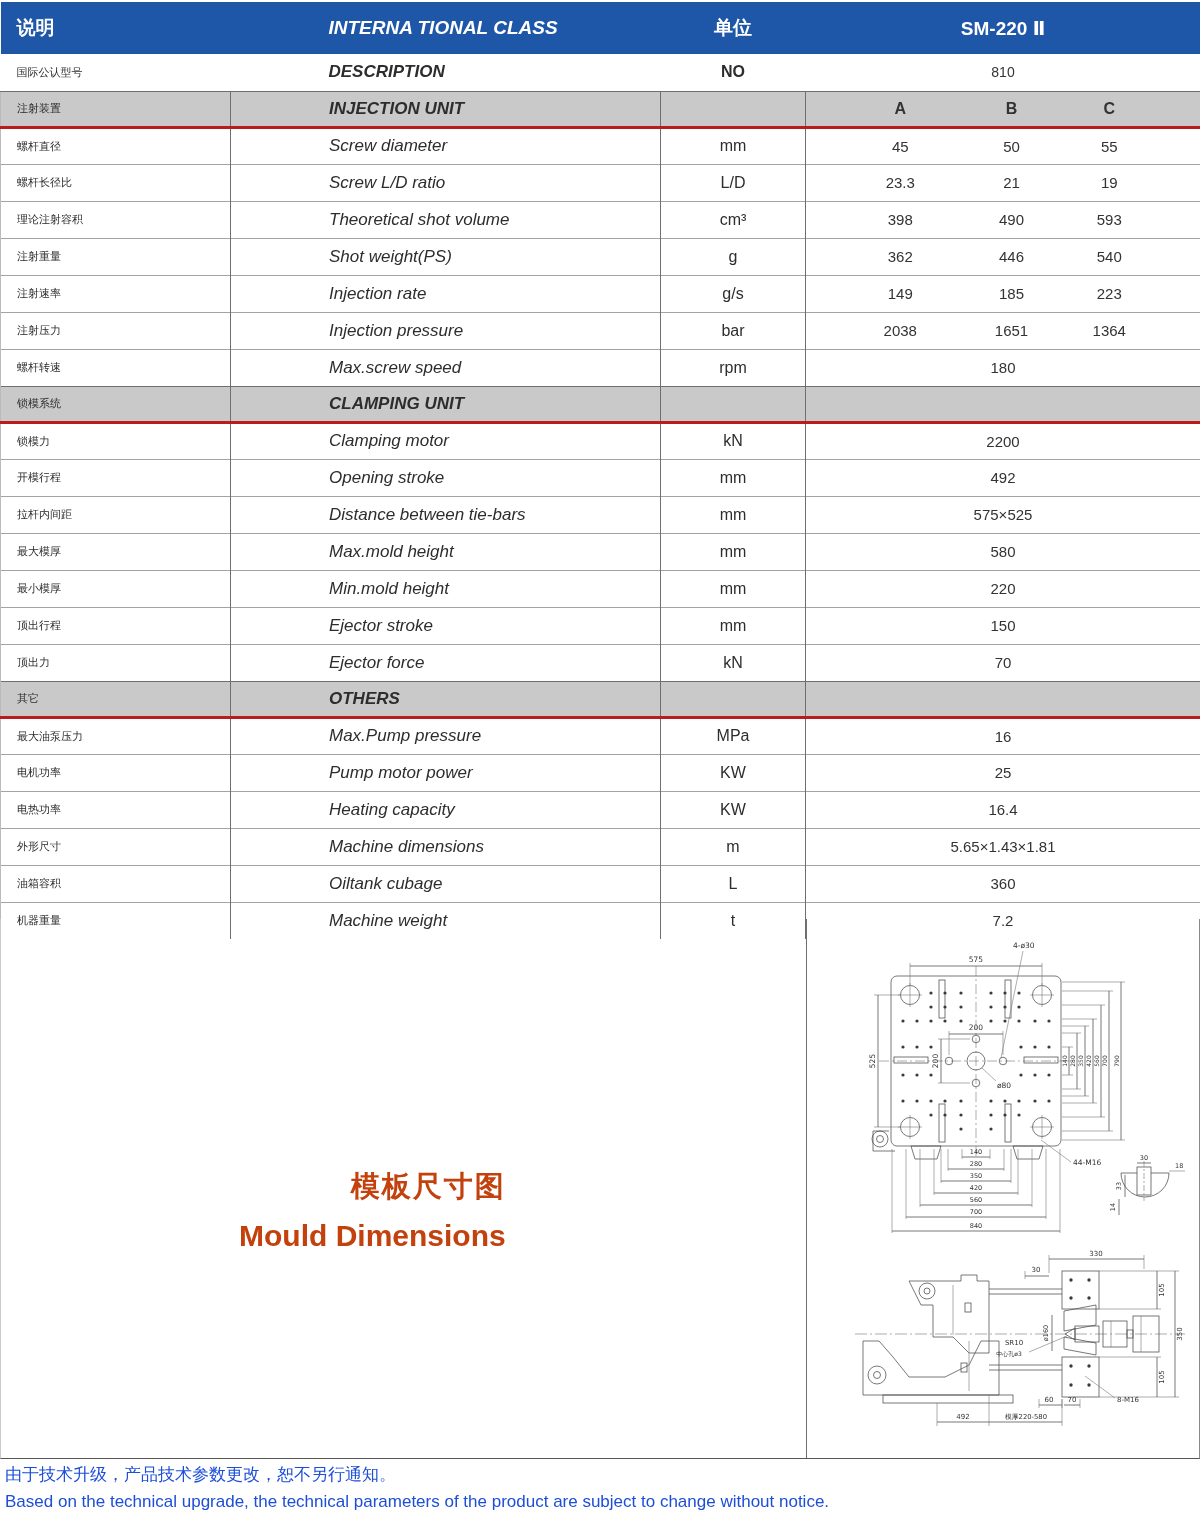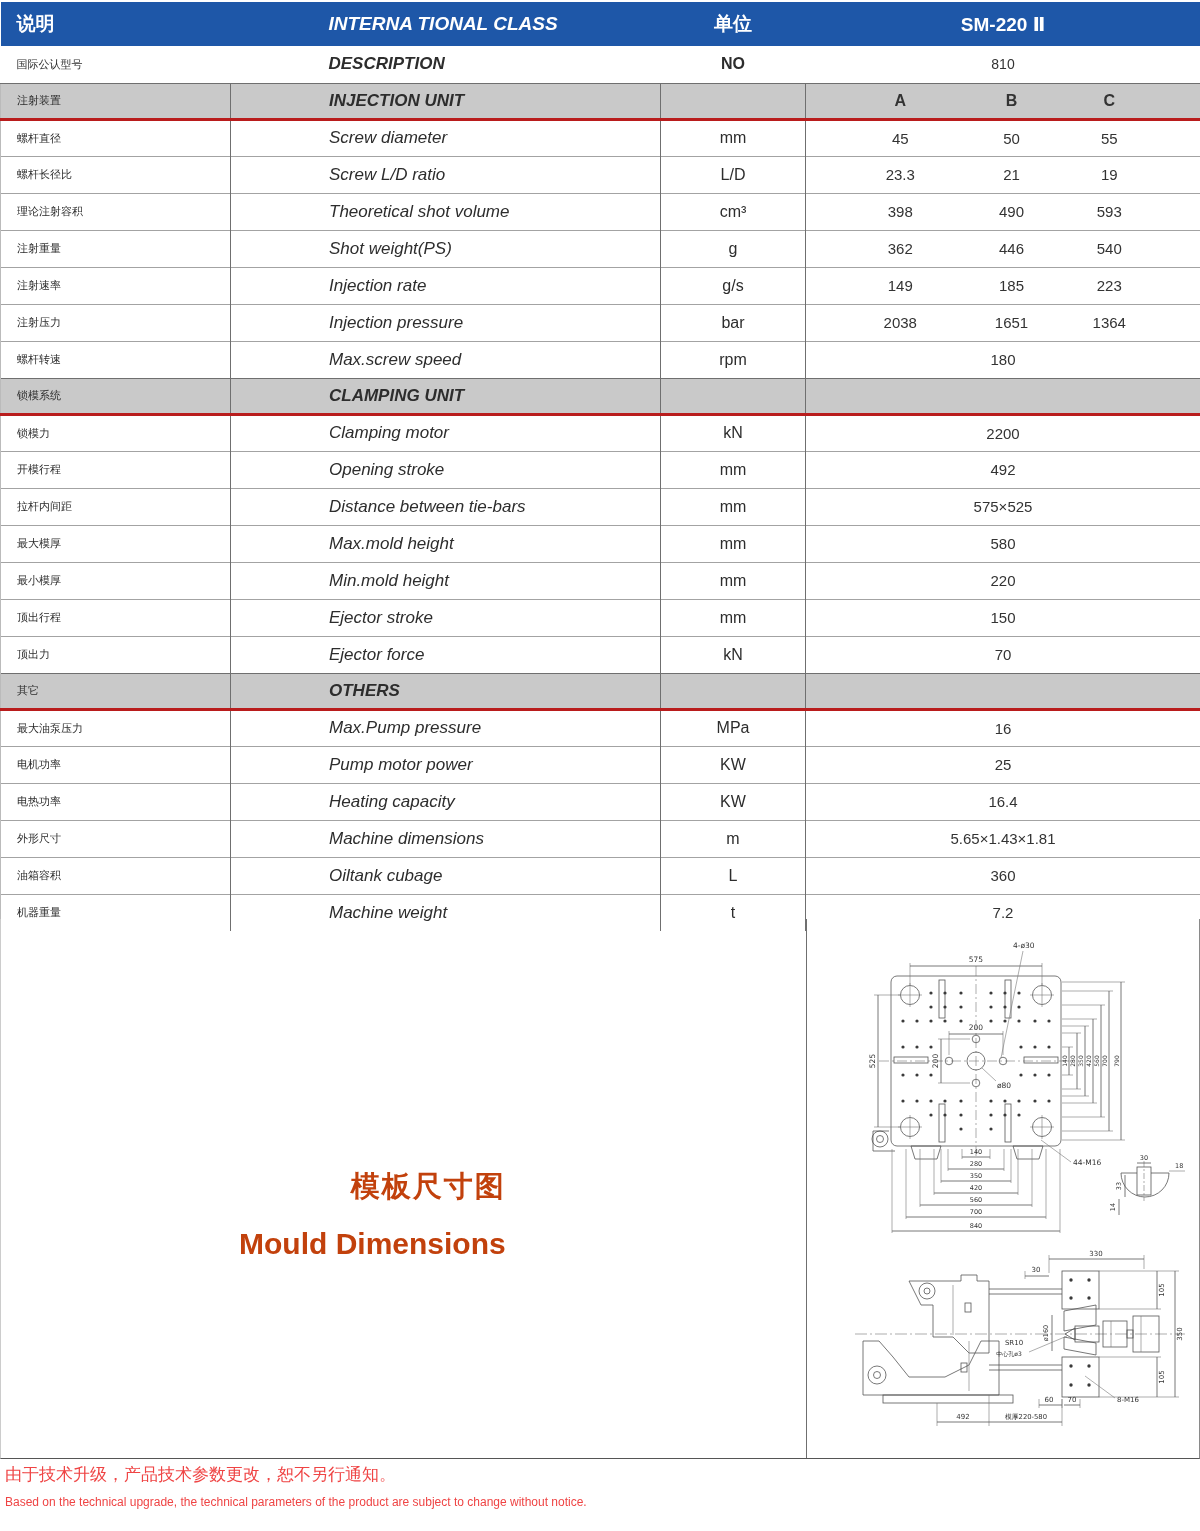--- a/index.html
+++ b/index.html
@@ -1,20 +1,20 @@
 <!DOCTYPE html>
 <html><head>
 <meta charset="utf-8">
 <style>
   html,body{margin:0;padding:0;background:#fff;}
   .page{position:relative;width:1200px;height:1531px;background:#fff;overflow:hidden;
         font-family:"Liberation Sans","DejaVu Sans",sans-serif;color:#2d2d2d;}
   table.spec{border-collapse:collapse;table-layout:fixed;width:1198px;position:absolute;top:2px;left:0;}
   table.spec td{overflow:hidden;white-space:nowrap;vertical-align:middle;}
-  tr.hrow{height:44px;margin-top:21px;}
+  tr.hrow{height:52px;margin-top:21px;}
   tr.hrow td{background:#1e57a8;color:#fff;font-weight:bold;font-size:19px;border:none;}
   tr.drow{height:37px;}
   tr.row{height:37px;}
   tr.sec{height:36px;}
   tr.sec td{background:#c9c9c9;border-top:1px solid #6f6f6f;border-bottom:3px solid #b91c1c;}
   tr.row td{border-top:1px solid #a3a3a3;}
   td.c1{padding-left:16px;font-size:11px;border-left:1px solid #bbb;}
   td.c2{padding-left:98px;font-size:17px;font-style:italic;}
   td.c3{text-align:center;font-size:16px;}
   td.cv{text-align:center;font-size:15px;color:#333;}
@@ -25,26 +25,26 @@
   tr.drow td{border:none;}
   tr.drow td.c2, tr.drow td.c3{font-weight:bold;}
   tr.drow td.cv{font-size:14px;}
   td.va{padding-left:40px;}
   td.vcc{padding-right:50px;}
   .bottom{position:absolute;top:919px;left:0;width:1198px;height:539px;
           border-bottom:1px solid #555;border-right:1px solid #8a8a8a;border-left:1px solid #ccc;}
   .vdiv{position:absolute;left:805px;top:0;height:100%;width:1px;background:#6f6f6f;}
   .mtitle{position:absolute;left:238px;top:248px;color:#c2410c;text-align:right;}
   .mtitle .cn{font-size:29px;font-weight:bold;letter-spacing:2px;}
-  .mtitle .en{font-size:30px;font-weight:bold;margin-top:20px;}
+  .mtitle .en{font-size:30px;font-weight:bold;margin-top:12px;}
   .platen-svg{position:absolute;left:852px;top:14px;}
   .side-svg{position:absolute;left:848px;top:326px;}
-  .footer{position:absolute;top:1462px;left:5px;color:#ef4444;}
+  .footer{position:absolute;top:1462px;left:5px;color:#1d4ed8;}
   .footer .fcn{font-size:17px;line-height:26px;}
-  .footer .fen{font-size:12px;line-height:28px;text-align:center;}
+  .footer .fen{font-size:17px;line-height:28px;text-align:center;}
   svg text{font-family:"DejaVu Sans",sans-serif;fill:#333;}
   .dl{stroke:#555;stroke-width:0.8;fill:none;}
   .thin{stroke:#777;stroke-width:0.6;fill:none;}
   .dot{fill:#3a3a3a;}
 </style>
 </head>
 <body>
 
 <div class="page">
 

